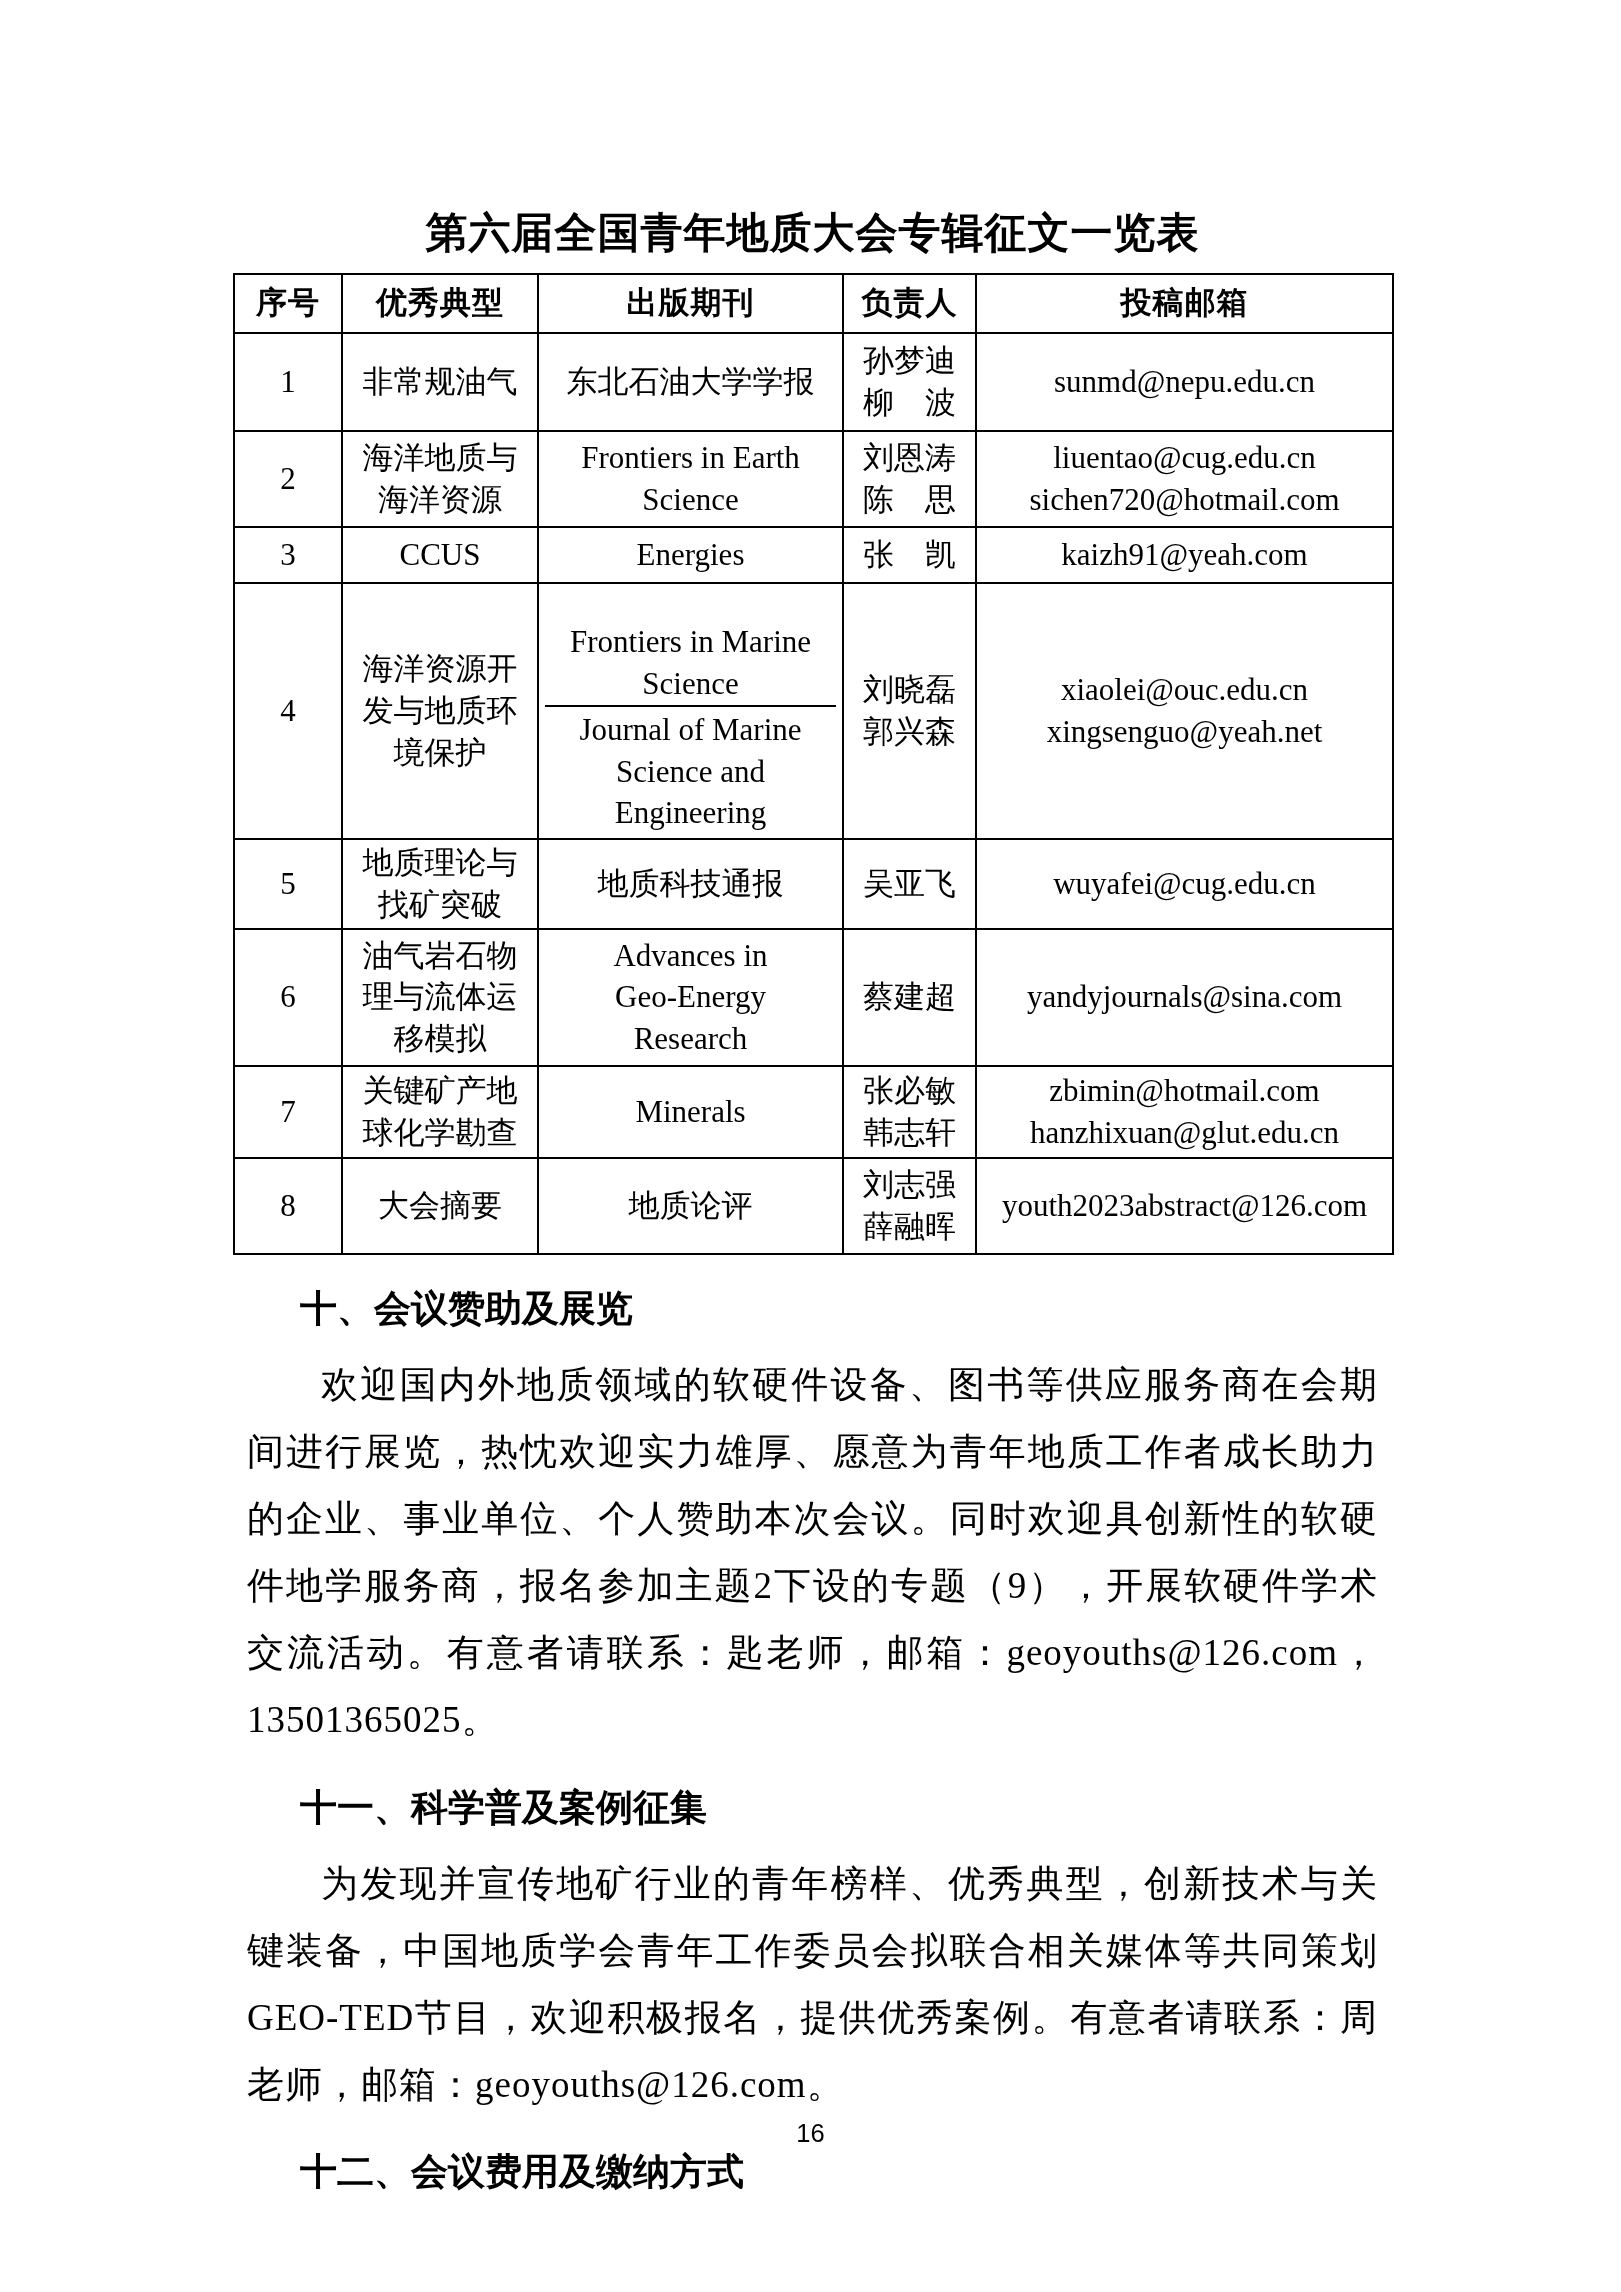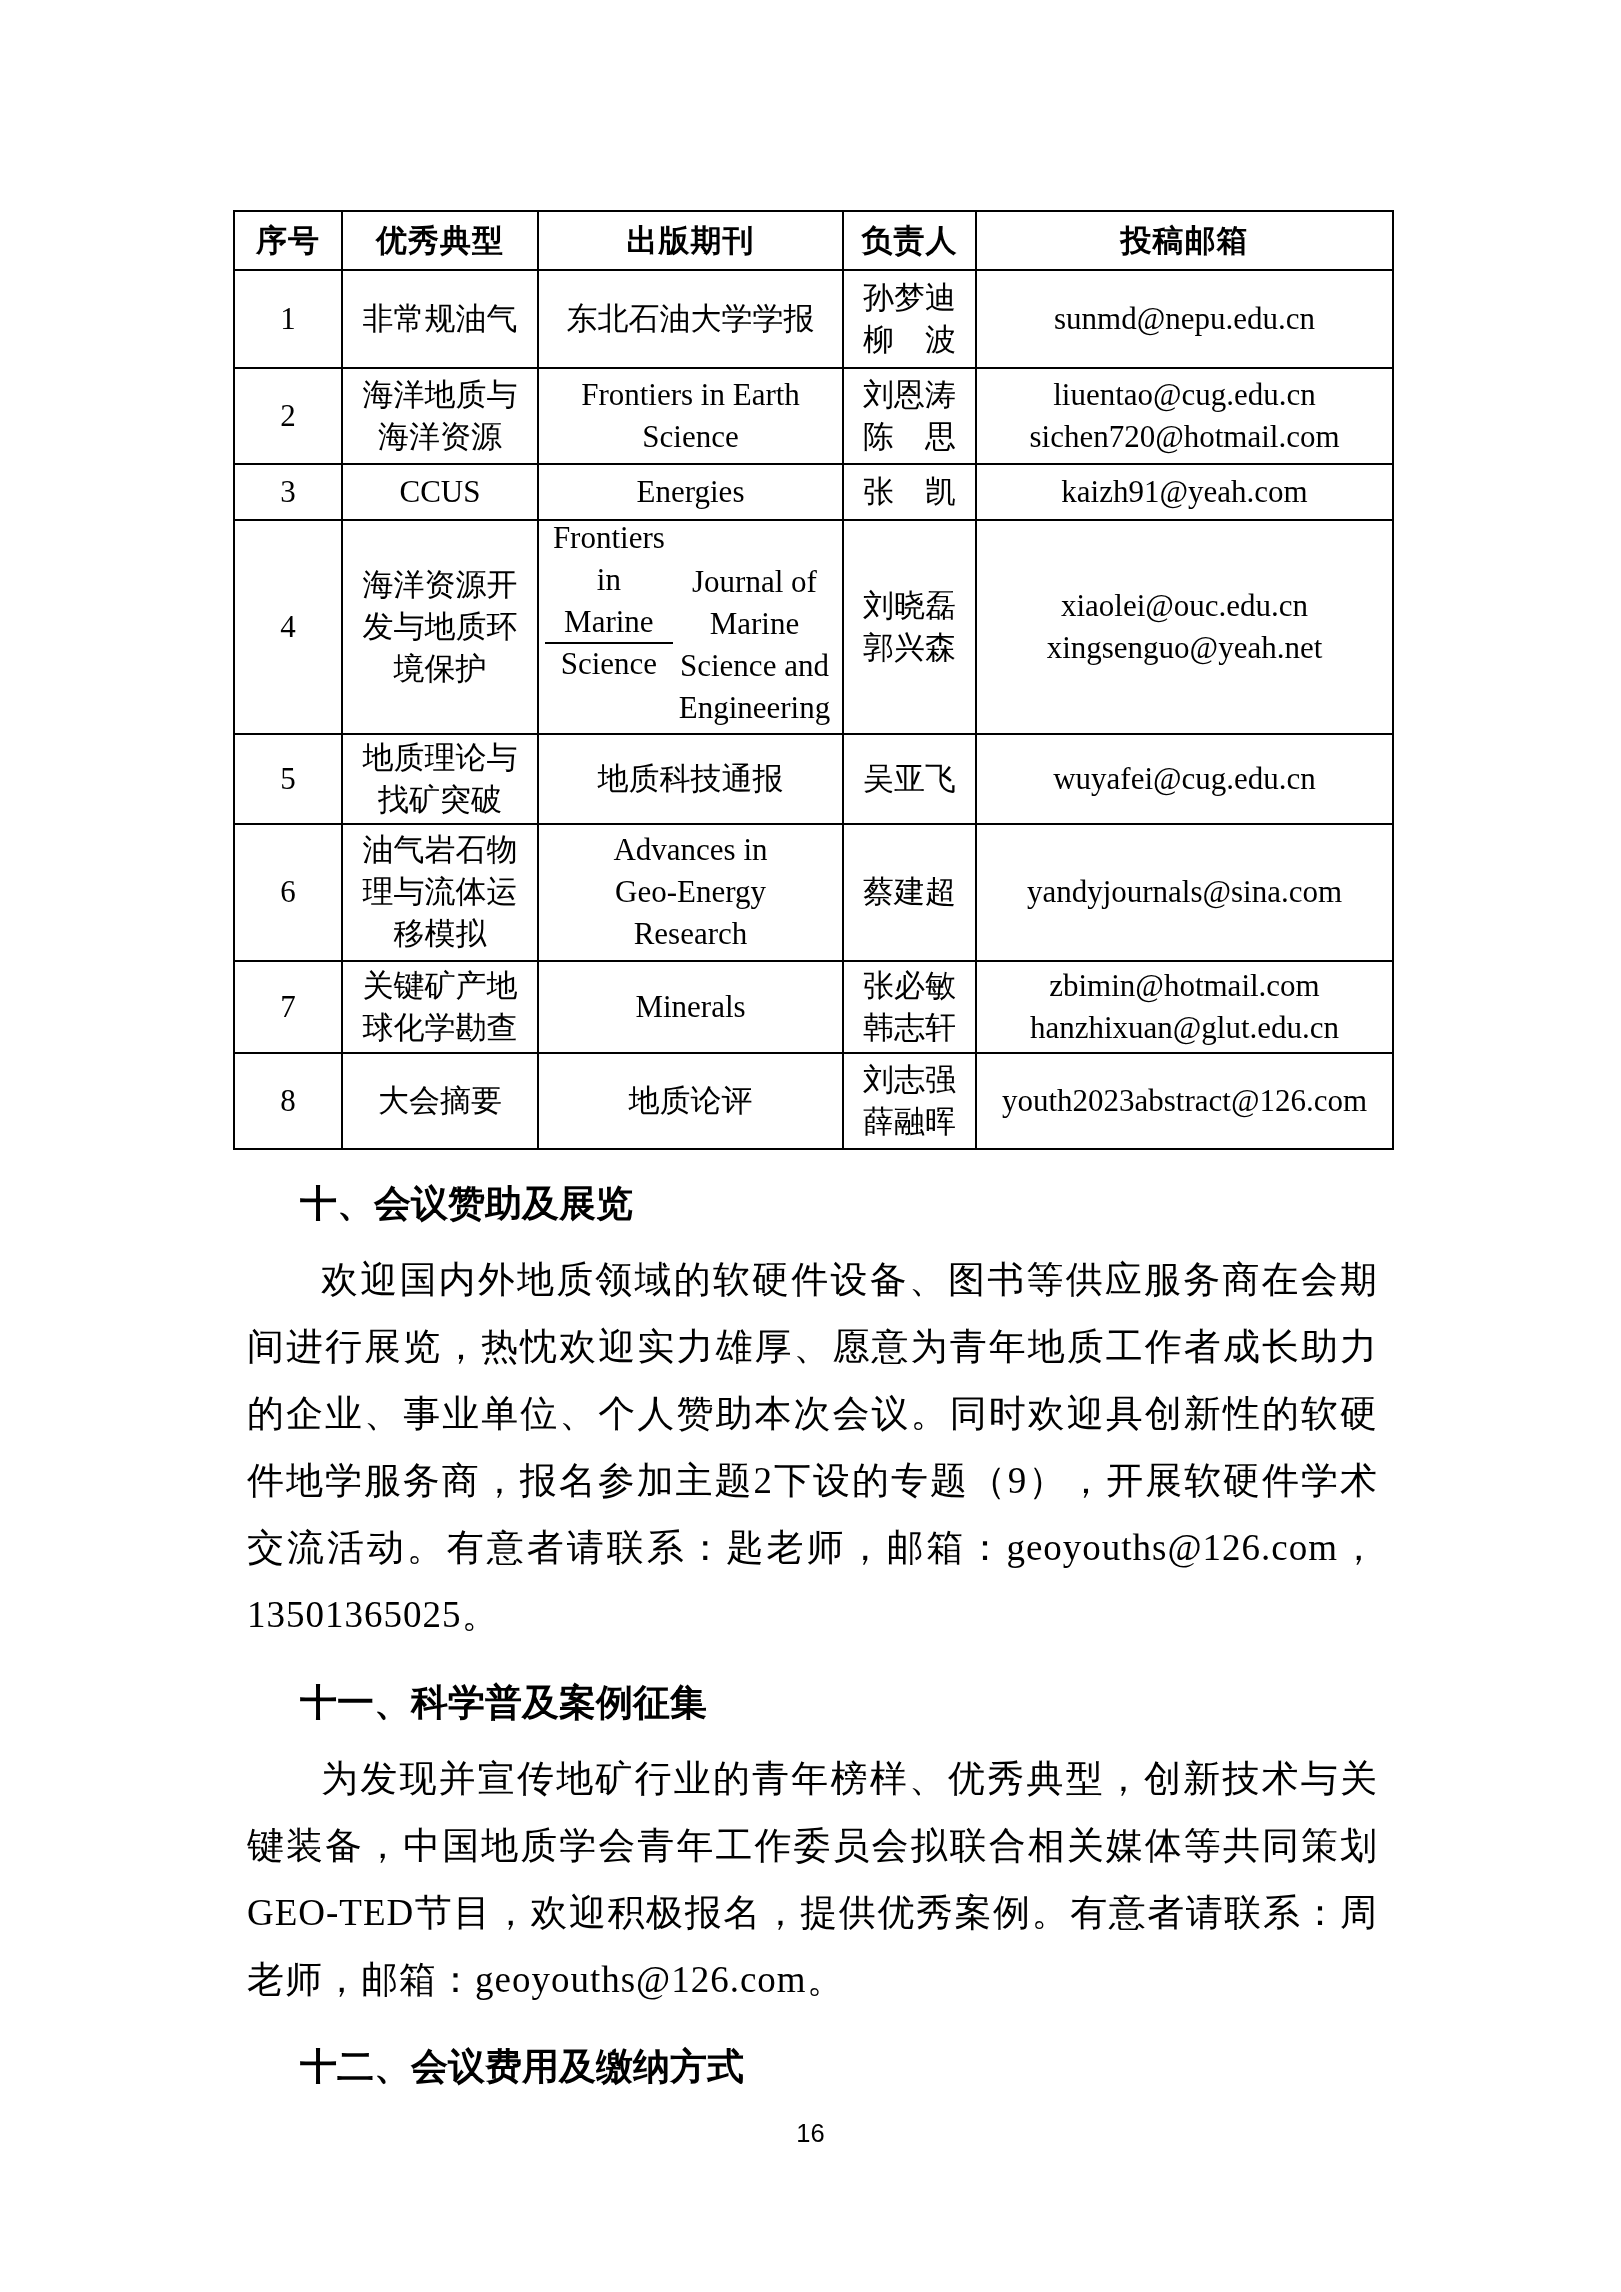--- a/index.html
+++ b/index.html
@@ -60,21 +60,21 @@
   tr.r1{height:98px;}
   tr.r2{height:96px;}
   tr.r3{height:56px;}
   tr.r4{height:214px;}
   tr.r5{height:88px;}
   tr.r6{height:137px;}
   tr.r7{height:92px;}
   tr.r8{height:96px;}
 
   td.cell-split{padding:0;}
-  .split-box{display:flex;width:100%;height:100%;margin-top:36px;}
+  .split-box{display:flex;flex-direction:column;width:100%;height:100%;margin-top:36px;}
   .split-top,.split-bottom{
     display:flex;align-items:center;justify-content:center;
     white-space:pre-line;padding:2px 5.9px;box-sizing:border-box;
   }
   .split-top{height:85px;border-bottom:2px solid #000;}
   .split-bottom{flex:1;}
 
   .section{margin-top:25.5px;}
   .section-heading{
     font-family:Liberation Sans, sans-serif;
@@ -100,20 +100,21 @@
     font-size:25.5px;
     font-family:"Liberation Sans","DejaVu Sans",sans-serif;
   }
 </style>
 </head>
 <body>
 
 <div class="page">
   <div class="content">
 
+    <h1 class="doc-title">第六届全国青年地质大会专辑征文一览表</h1>
 
     <table class="journal-table">
       <colgroup>
         <col class="col-no">
           <col class="col-content">
           <col class="col-journal">
           <col class="col-leader">
           <col class="col-email">
       </colgroup>
       <tbody>

